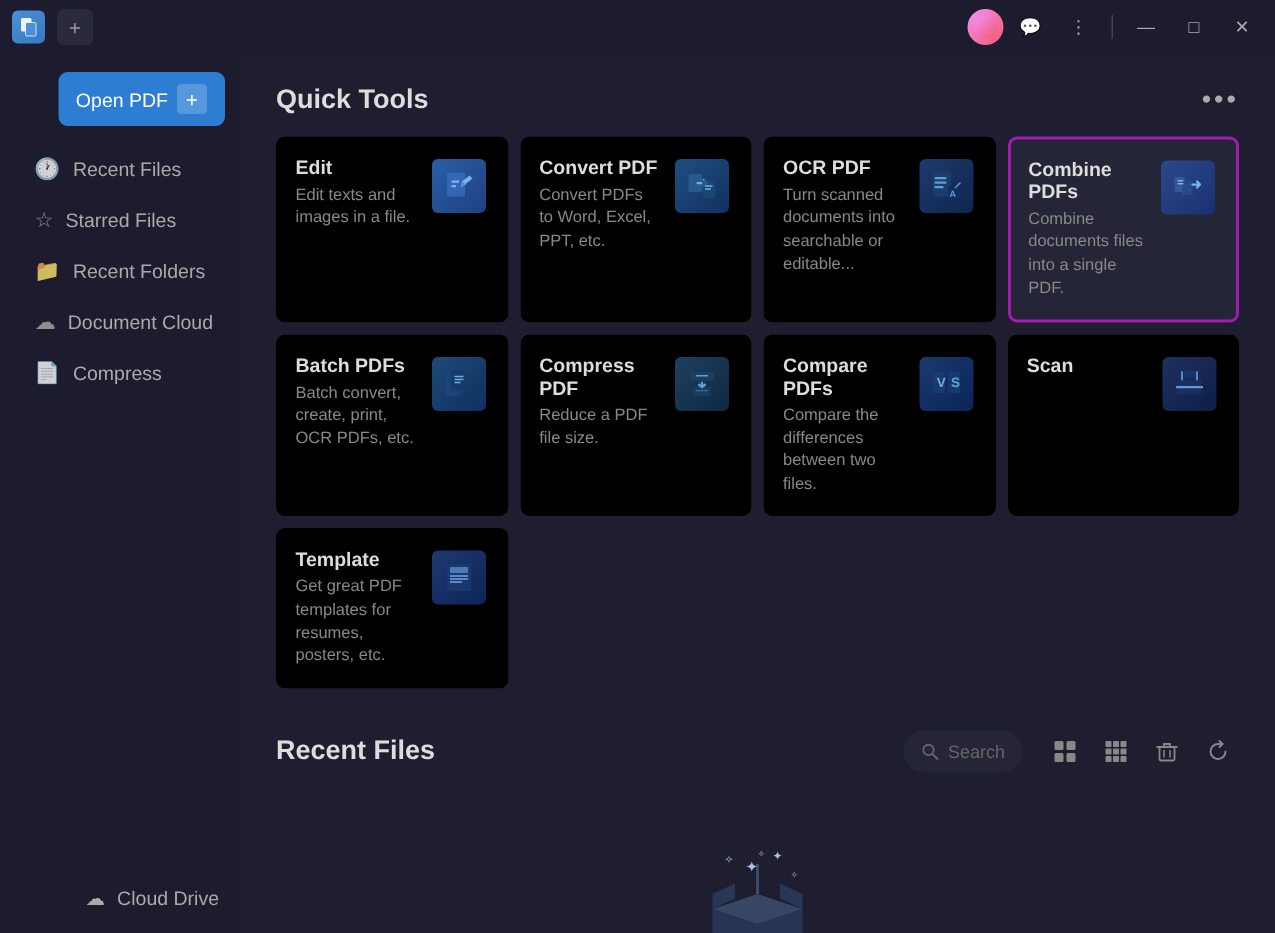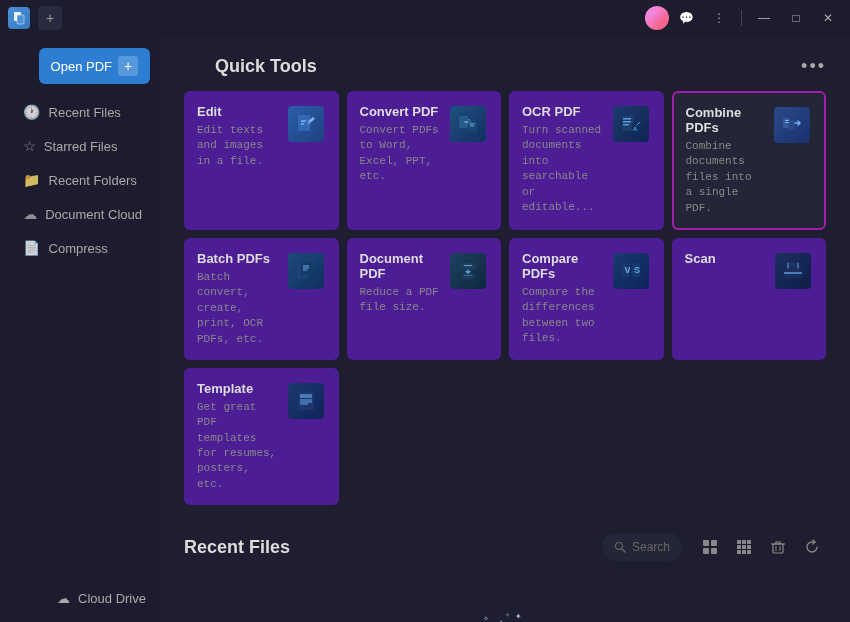--- a/index.html
+++ b/index.html
@@ -160,21 +160,20 @@
       overflow-y: auto;
       padding: 20px 24px;
     }
 
     
     .section-header {
       display: flex;
       align-items: center;
       justify-content: space-between;
       margin-bottom: 14px;
-      margin-left: 31px;
     }
     .section-title {
       font-size: 18px;
       color: #ddd;
       font-weight: 600;
     }
     .more-btn {
       color: #aaa;
       cursor: pointer;
       font-size: 18px;
@@ -182,21 +181,21 @@
     }
 
     
     .tools-grid {
       display: grid;
       grid-template-columns: repeat(4, 1fr);
       gap: 8px;
       margin-bottom: 28px;
     }
     .tool-card {
-      background: #4c1d95;
+      background: #000000;
       border-radius: 6px;
       padding: 12px;
       cursor: pointer;
       display: flex;
       align-items: flex-start;
       justify-content: space-between;
       transition: background 0.15s;
       border: 1px solid transparent;
       min-height: 80px;
     }
@@ -208,21 +207,20 @@
     .tool-name {
       font-size: 13px;
       font-weight: 600;
       color: #ddd;
       margin-bottom: 4px;
     }
     .tool-desc {
       font-size: 11px;
       color: #888;
       line-height: 1.4;
-      font-family: Liberation Mono, monospace;
     }
     .tool-icon-area {
       width: 40px;
       height: 40px;
       display: flex;
       align-items: center;
       justify-content: center;
       margin-left: 8px;
       flex-shrink: 0;
     }
@@ -556,21 +554,21 @@
               <line x1="8" y1="6" x2="14" y2="6" stroke="#6aaee8" stroke-width="1"></line>
               <line x1="8" y1="8" x2="14" y2="8" stroke="#6aaee8" stroke-width="1"></line>
               <line x1="8" y1="10" x2="12" y2="10" stroke="#6aaee8" stroke-width="1"></line>
             </svg>
           </div>
         </div>
       </div>
 
       <div class="tool-card">
         <div class="tool-info">
-          <div class="tool-name">Document PDF</div>
+          <div class="tool-name">Compress PDF</div>
           <div class="tool-desc">Reduce a PDF file size.</div>
         </div>
         <div class="tool-icon-area">
           <div class="icon-compress">
             <svg width="22" height="22" viewBox="0 0 22 22" fill="none">
               <rect x="3" y="3" width="16" height="6" rx="1" fill="#1e4060" opacity="0.9"></rect>
               <rect x="5" y="13" width="12" height="6" rx="1" fill="#1e4060" opacity="0.7"></rect>
               <path d="M11 10 L11 13 M9 11.5 L11 13 L13 11.5" stroke="#5aa0d8" stroke-width="1.5" fill="none" stroke-linecap="round" stroke-linejoin="round"></path>
               <line x1="7" y1="5.5" x2="15" y2="5.5" stroke="#5aa0d8" stroke-width="1"></line>
               <line x1="7" y1="15.5" x2="15" y2="15.5" stroke="#5aa0d8" stroke-width="0.8" opacity="0.6"></line>

